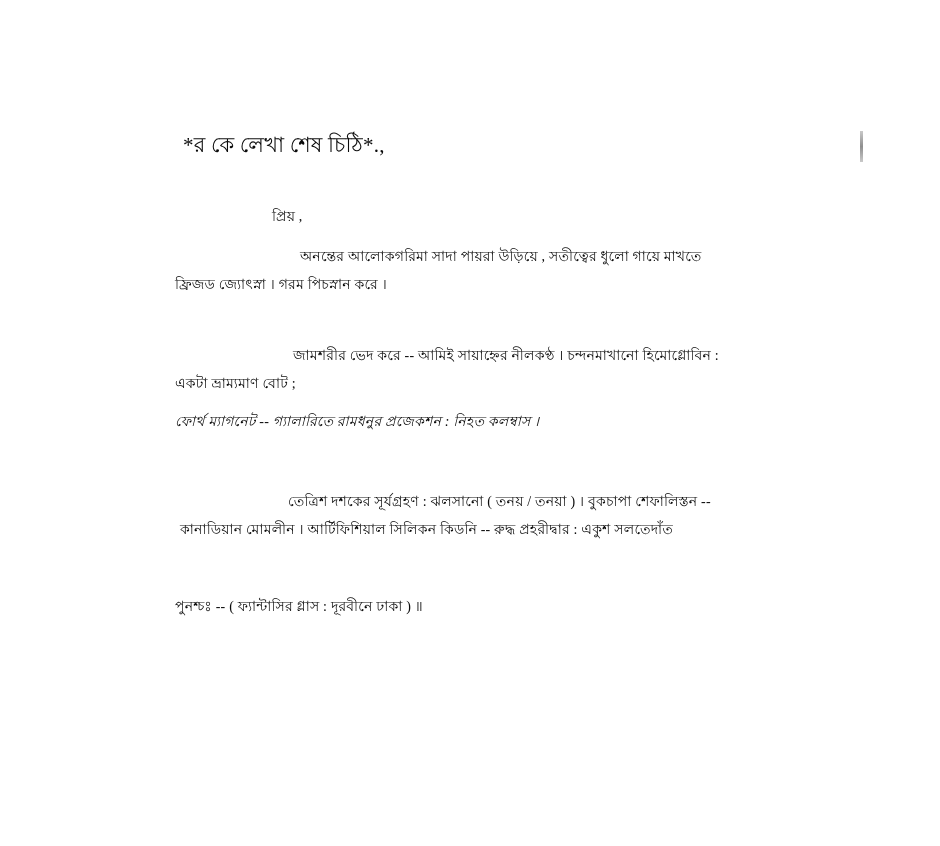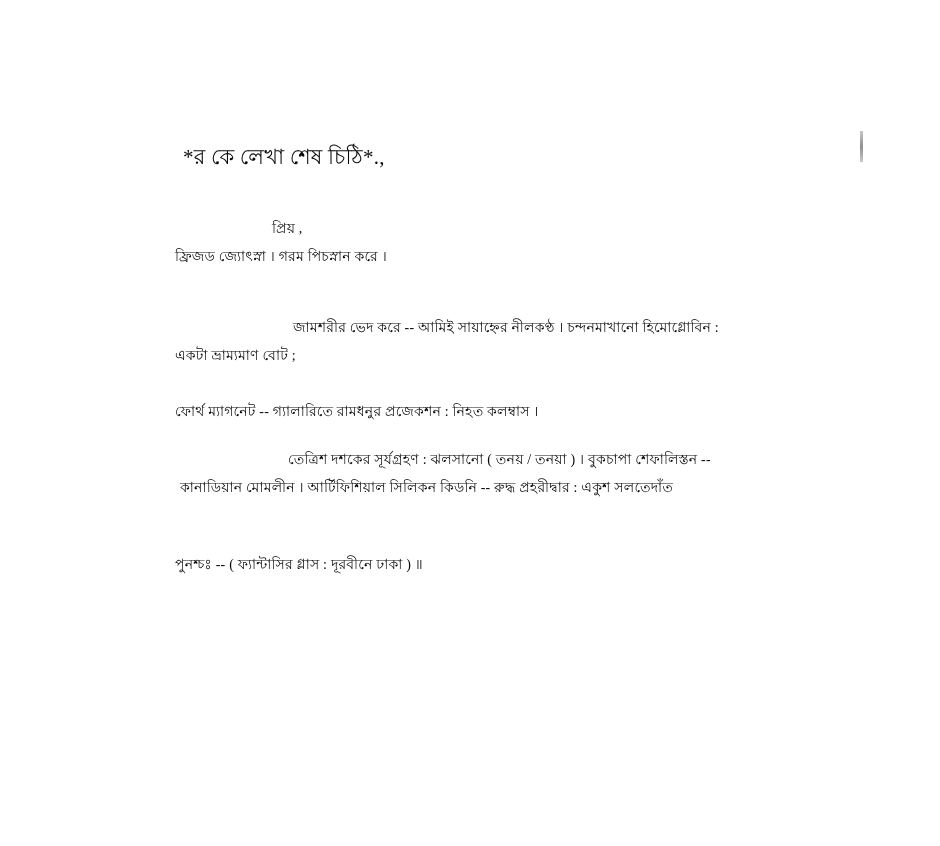--- a/index.html
+++ b/index.html
@@ -24,31 +24,30 @@
   }
   .line {
     font-size: 14px;
     line-height: 28px;
     white-space: nowrap;
     letter-spacing: 0.2px;
   }
   .title-line {
     margin-left: 8px;
     font-size: 21px;
-    margin-top: 12px;
   }
   .salutation {
     margin-top: 44px;
     margin-left: 97px;
   }
   .p1-l1 { margin-top: 12px; margin-left: 125px; }
   .p2-l1 { margin-top: 43px; margin-left: 118px; }
   .standalone-1 { margin-top: 15px; }
-  .standalone-2 { margin-top: 28px; }
-  .p3-l1 { margin-top: 20px; margin-left: 113px; }
+  .standalone-2 { margin-top: 10px; font-style: italic; }
+  .p3-l1 { margin-top: 52px; margin-left: 113px; }
   .p3-l2 { margin-left: 5px; }
   .postscript { margin-top: 49px; }
   .cursor-artifact {
     position: absolute;
     left: 860px;
     top: 131px;
     width: 3px;
     height: 31px;
     background: linear-gradient(to bottom, #c9c9c9, #8f8f8f, #c9c9c9);
   }
@@ -59,20 +58,21 @@
 <div class="page">
 
   <div class="cursor-artifact"></div>
 
   <div class="content">
 
     <div class="line title-line">*র কে লেখা শেষ চিঠি*.,</div>
 
     <div class="line salutation">প্রিয় ,</div>
 
+    <div class="line p1-l1">অনন্তের আলোকগরিমা সাদা পায়রা উড়িয়ে , সতীত্বের ধুলো গায়ে মাখতে</div>
     <div class="line">ফ্রিজড জ্যোৎস্না । গরম পিচস্নান করে ।</div>
 
     <div class="line p2-l1">জামশরীর ভেদ করে -- আমিই সায়াহ্নের নীলকণ্ঠ । চন্দনমাখানো হিমোগ্লোবিন :</div>
     <div class="line">একটা ভ্রাম্যমাণ বোট ;</div>
 
 
     <div class="line standalone-2">ফোর্থ ম্যাগনেট -- গ্যালারিতে রামধনুর প্রজেকশন : নিহত কলম্বাস ।</div>
 
     <div class="line p3-l1">তেত্রিশ দশকের সূর্যগ্রহণ : ঝলসানো ( তনয় / তনয়া ) । বুকচাপা শেফালিস্তন --</div>
     <div class="line p3-l2">কানাডিয়ান মোমলীন । আর্টিফিশিয়াল সিলিকন কিডনি -- রুদ্ধ প্রহরীদ্বার : একুশ সলতেদাঁত</div>

